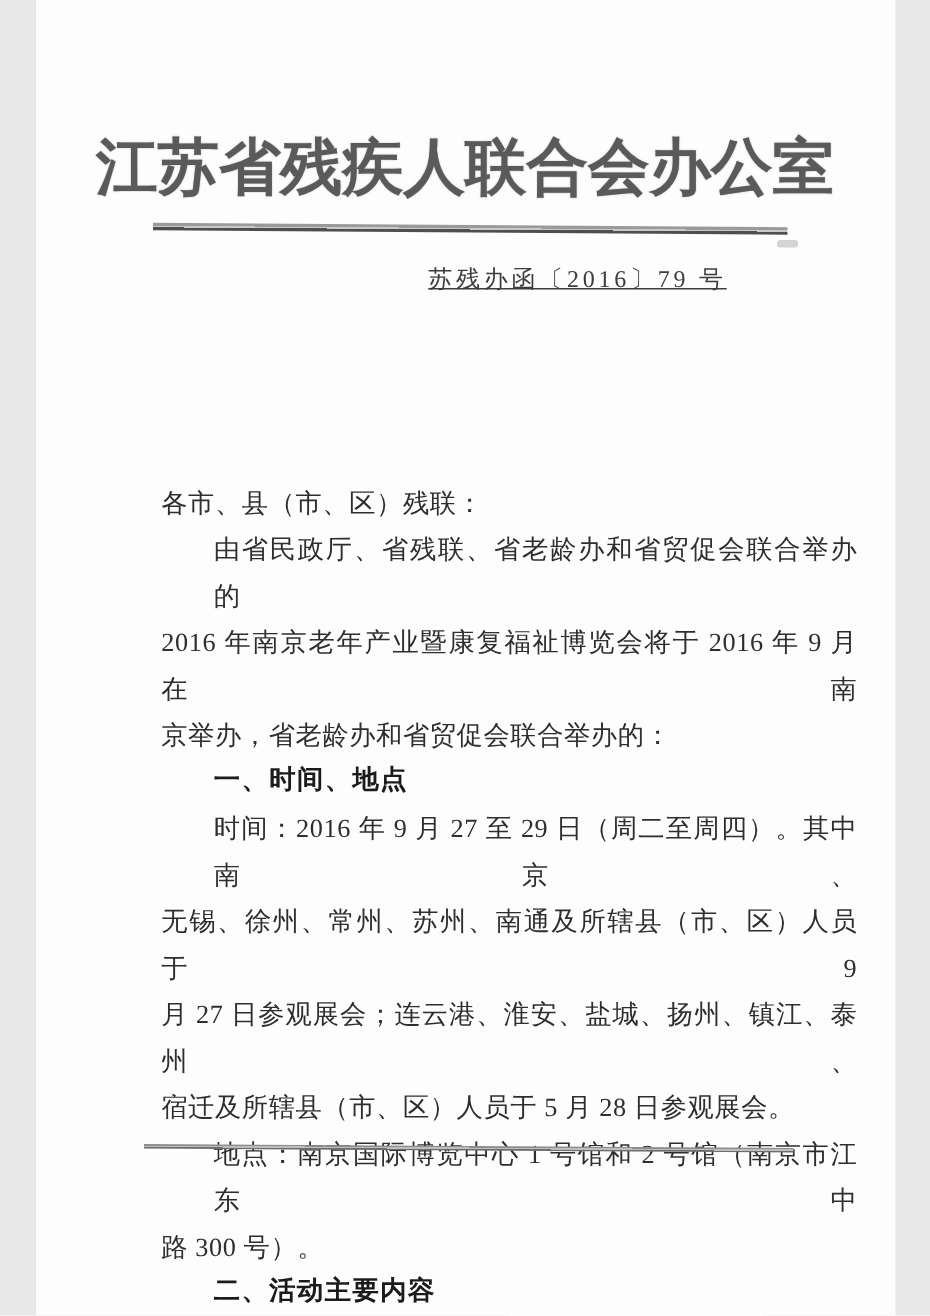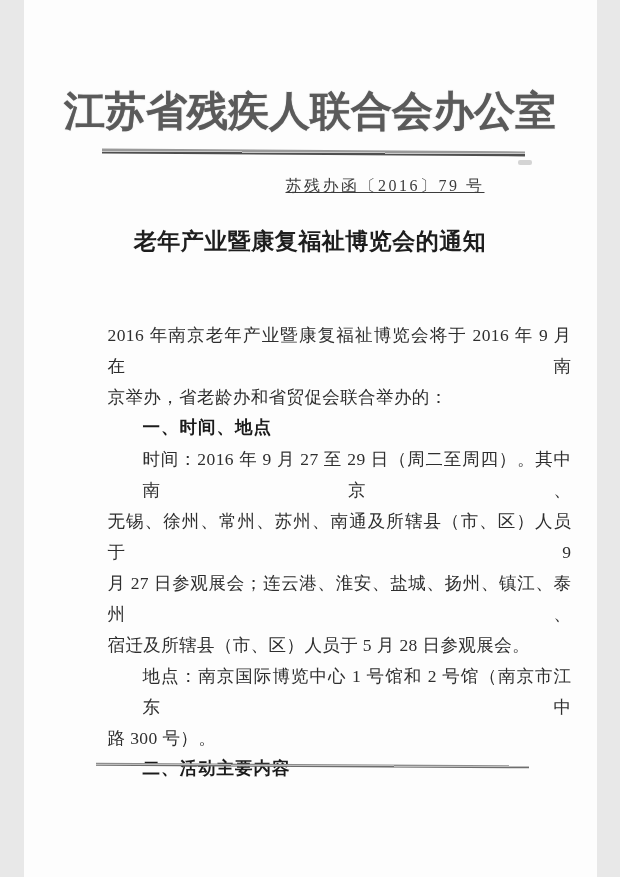--- a/index.html
+++ b/index.html
@@ -107,24 +107,25 @@
 
   <div class="org-title">江苏省残疾人联合会办公室</div>
 
   <div class="header-rule"></div>
 
   <div class="scan-speck"></div>
 
   <div class="doc-number">苏残办函〔2016〕79 号</div>
 
   <div class="doc-title">
-    <div>老年产业暨康复福祉博览会的通知</div>
   </div>
 
   <div class="doc-body">
+      <div class="line">各市、县（市、区）残联：</div>
+      <div class="line justify indent">由省民政厅、省残联、省老龄办和省贸促会联合举办的</div>
       <div class="line justify">2016 年南京老年产业暨康复福祉博览会将于 2016 年 9 月在南</div>
       <div class="line">京举办，省老龄办和省贸促会联合举办的：</div>
       <div class="line indent heading">一、时间、地点</div>
       <div class="line justify indent">时间：2016 年 9 月 27 至 29 日（周二至周四）。其中南京、</div>
       <div class="line justify">无锡、徐州、常州、苏州、南通及所辖县（市、区）人员于 9</div>
       <div class="line justify">月 27 日参观展会；连云港、淮安、盐城、扬州、镇江、泰州、</div>
       <div class="line">宿迁及所辖县（市、区）人员于 5 月 28 日参观展会。</div>
       <div class="line justify indent">地点：南京国际博览中心 1 号馆和 2 号馆（南京市江东中</div>
       <div class="line">路 300 号）。</div>
       <div class="line indent heading">二、活动主要内容</div>

